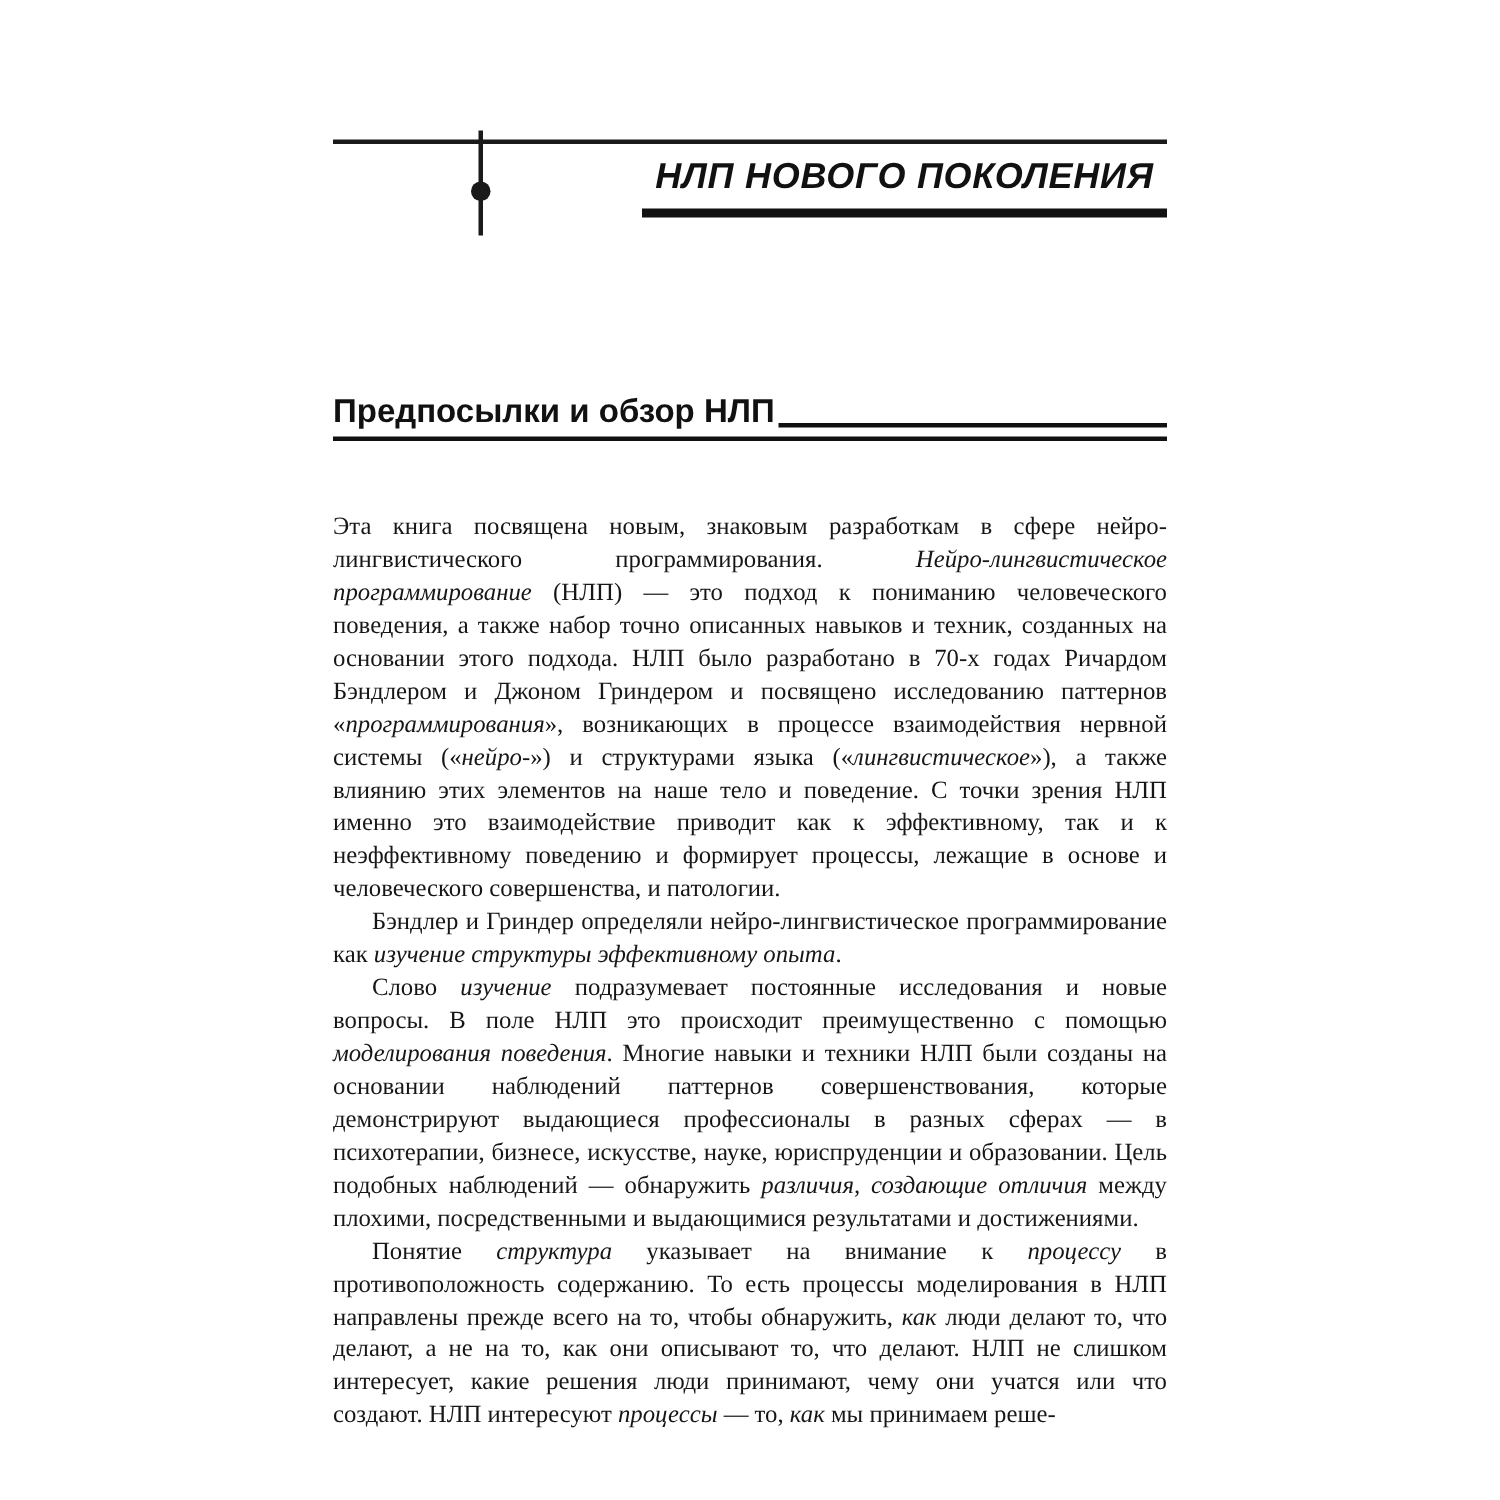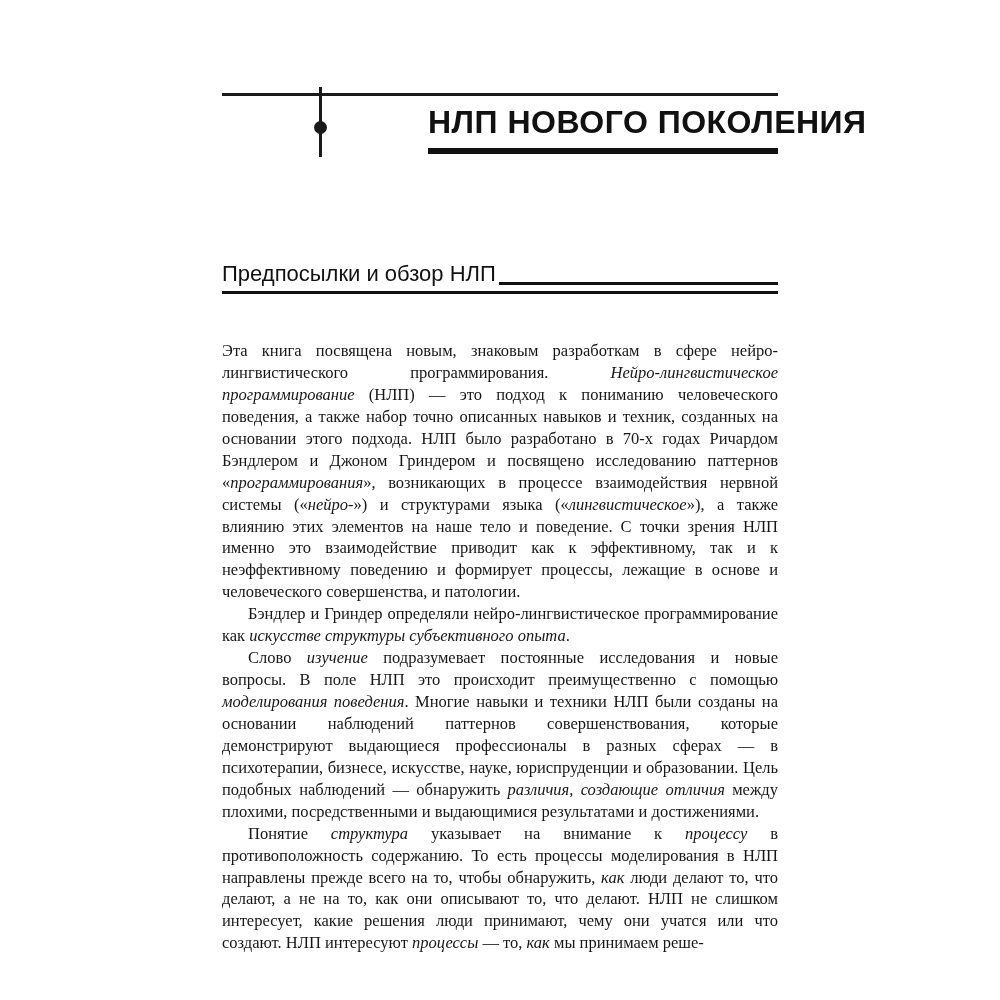--- a/index.html
+++ b/index.html
@@ -56,42 +56,43 @@
     position: absolute;
     right: 0;
     top: 11px;
     width: 350px;
     text-align: center;
   }
   .chapter-title {
     margin: 0 0 7px 0;
     font-family: "Liberation Sans", sans-serif;
     font-weight: bold;
-    font-size: 32px;
+    font-size: 24px;
     letter-spacing: 0.5px;
     white-space: nowrap;
     color: #111111;
+    font-style: italic;
   }
   .title-bar {
     height: 6px;
     background: #111111;
   }
 
   
   .section-head {
     margin-top: 104px;
   }
   .section-title-row {
     display: flex;
     align-items: flex-end;
   }
   .section-title {
     margin: 0;
     font-family: "Liberation Sans", sans-serif;
-    font-weight: normal;
+    font-weight: bold;
     font-size: 22px;
     white-space: nowrap;
     color: #111111;
   }
   .baseline-rule {
     flex: 1;
     height: 3px;
     background: #111111;
     margin: 0 0 2px 3px;
   }
@@ -136,18 +137,18 @@
   <section class="section-head">
     <div class="section-title-row">
       <h2 class="section-title">Предпосылки и обзор НЛП</h2>
       <div class="baseline-rule"></div>
     </div>
     <div class="section-rule"></div>
   </section>
 
   <main class="body-text">
       <p class="para"><span>Эта книга посвящена новым, знаковым разработкам в сфере нейро-лингвистического программирования. </span><em>Нейро-лингвистическое программирование</em><span> (НЛП) — это подход к пониманию человеческого поведения, а также набор точно описанных навыков и техник, созданных на основании этого подхода. НЛП было разработано в 70-х годах Ричардом Бэндлером и Джоном Гриндером и посвящено исследованию паттернов «</span><em>программирования</em><span>», возникающих в процессе взаимодействия нервной системы («</span><em>нейро-</em><span>») и структурами языка («</span><em>лингвистическое</em><span>»), а также влиянию этих элементов на наше тело и поведение. С точки зрения НЛП именно это взаимодействие приводит как к эффективному, так и к неэффективному поведению и формирует процессы, лежащие в основе и человеческого совершенства, и патологии.</span></p>
-      <p class="para indent"><span>Бэндлер и Гриндер определяли нейро-лингвистическое программирование как </span><em>искусстве структуры субъективного опыта</em><span>.</span></p>
+      <p class="para indent"><span>Бэндлер и Гриндер определяли нейро-лингвистическое программирование как </span><em>изучение структуры эффективному опыта</em><span>.</span></p>
       <p class="para indent"><span>Слово </span><em>изучение</em><span> подразумевает постоянные исследования и новые вопросы. В поле НЛП это происходит преимущественно с помощью </span><em>моделирования поведения</em><span>. Многие навыки и техники НЛП были созданы на основании наблюдений паттернов совершенствования, которые демонстрируют выдающиеся профессионалы в разных сферах — в психотерапии, бизнесе, искусстве, науке, юриспруденции и образовании. Цель подобных наблюдений — обнаружить </span><em>различия, создающие отличия</em><span> между плохими, посредственными и выдающимися результатами и достижениями.</span></p>
       <p class="para indent"><span>Понятие </span><em>структура</em><span> указывает на внимание к </span><em>процессу</em><span> в противоположность содержанию. То есть процессы моделирования в НЛП направлены прежде всего на то, чтобы обнаружить, </span><em>как</em><span> люди делают то, что делают, а не на то, как они описывают то, что делают. НЛП не слишком интересует, какие решения люди принимают, чему они учатся или что создают. НЛП интересуют </span><em>процессы</em><span> — то, </span><em>как</em><span> мы принимаем реше-</span></p>
     </main>
 
 </div>
 
 </body></html>

